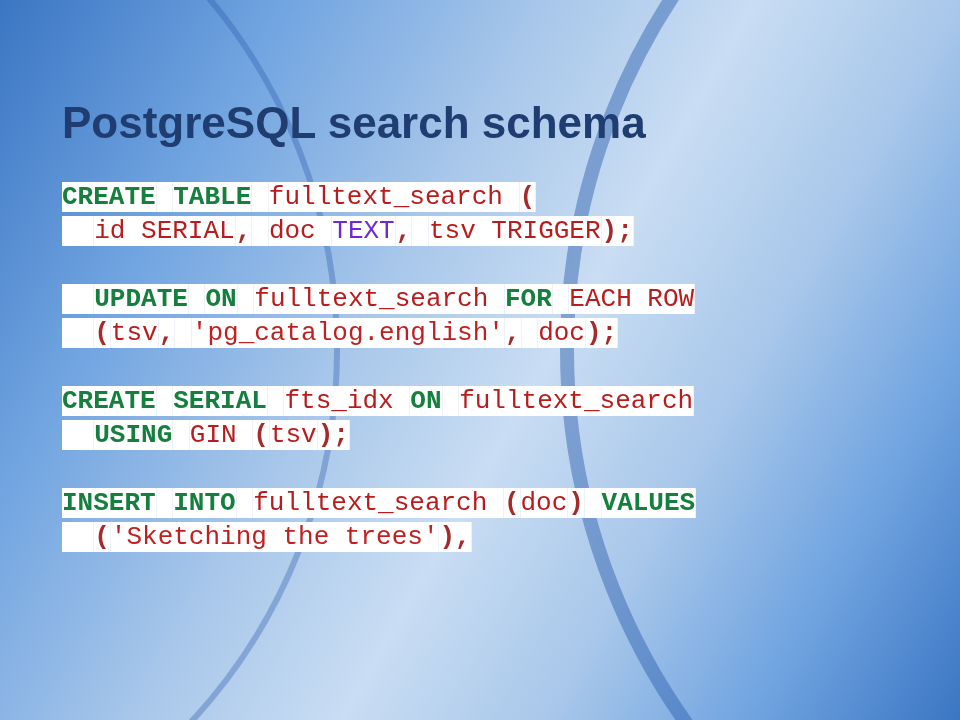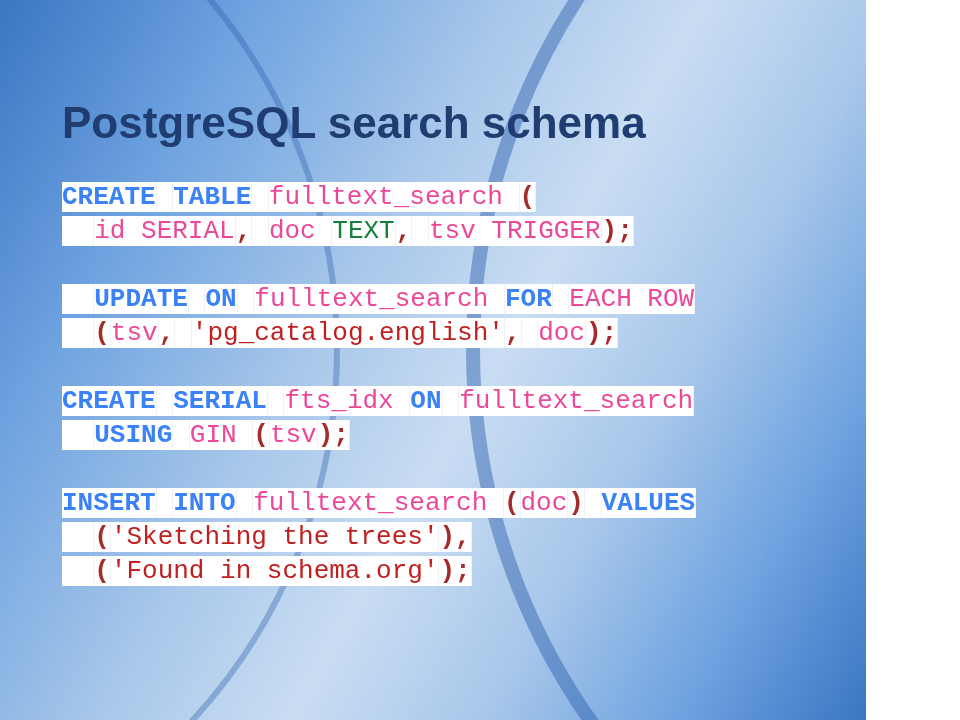--- a/index.html
+++ b/index.html
@@ -5,21 +5,21 @@
   html, body {
     margin: 0;
     padding: 0;
     width: 960px;
     height: 720px;
     overflow: hidden;
     font-family: Verdana, Geneva, sans-serif;
   }
   .slide {
     position: relative;
-    width: 866px;
+    width: 960px;
     height: 720px;
     background: linear-gradient(120deg, #3b76c3 0%, #6fa3e0 20%, #a8c7ea 40%, #c9ddf3 55%, #a8c7ea 70%, #6fa3e0 85%, #3b76c3 100%);
   }
   .arc1 {
     position: absolute;
     left: -760px;
     top: -200px;
     width: 1100px;
     height: 1100px;
     border-radius: 50%;
@@ -56,25 +56,25 @@
   .line {
     white-space: pre;
     margin: 0;
   }
   .line span {
     background: #ffffff;
     padding: 0;
     border-right: 1px solid #eef2f8;
   }
   .line span.nobg { background: transparent; border: none; }
-  .kw   { color: #3b82f6; font-weight: bold; }
-  .ty   { color: #15803d; }
+  .kw   { color: #15803d; font-weight: bold; }
+  .ty   { color: #6d28d9; }
   .pn   { color: #a52a2a; font-weight: bold; }
   .str  { color: #c02020; }
-  .pl   { color: #ec4899; }
+  .pl   { color: #b91c1c; }
 </style>
 </head>
 <body>
 
 <div class="slide">
   <div class="arc1"></div>
   <div class="arc2"></div>
 
   <div class="title">PostgreSQL search schema</div>
 
@@ -97,16 +97,15 @@
     <div class="line"><span class="kw">CREATE</span><span class="pl"> </span><span class="kw">SERIAL</span><span class="pl"> </span><span class="pl">fts_idx </span><span class="kw">ON</span><span class="pl"> </span><span class="pl">fulltext_search</span></div>
 
     <div class="line"><span class="pl">  </span><span class="kw">USING</span><span class="pl"> </span><span class="pl">GIN </span><span class="pn">(</span><span class="pl">tsv</span><span class="pn">);</span></div>
 
     <div class="line"><span class="nobg"></span>&nbsp;</div>
 
     <div class="line"><span class="kw">INSERT</span><span class="pl"> </span><span class="kw">INTO</span><span class="pl"> </span><span class="pl">fulltext_search </span><span class="pn">(</span><span class="pl">doc</span><span class="pn">)</span><span class="pl"> </span><span class="kw">VALUES</span></div>
 
     <div class="line"><span class="pl">  </span><span class="pn">(</span><span class="str">'Sketching the trees'</span><span class="pn">),</span></div>
 
-    <div class="line"><span class="pl">  </span><span class="pn">(</span><span class="str">'Found in schema.org'</span><span class="pn">);</span></div>
 
   </div>
 </div>
 
 </body></html>

